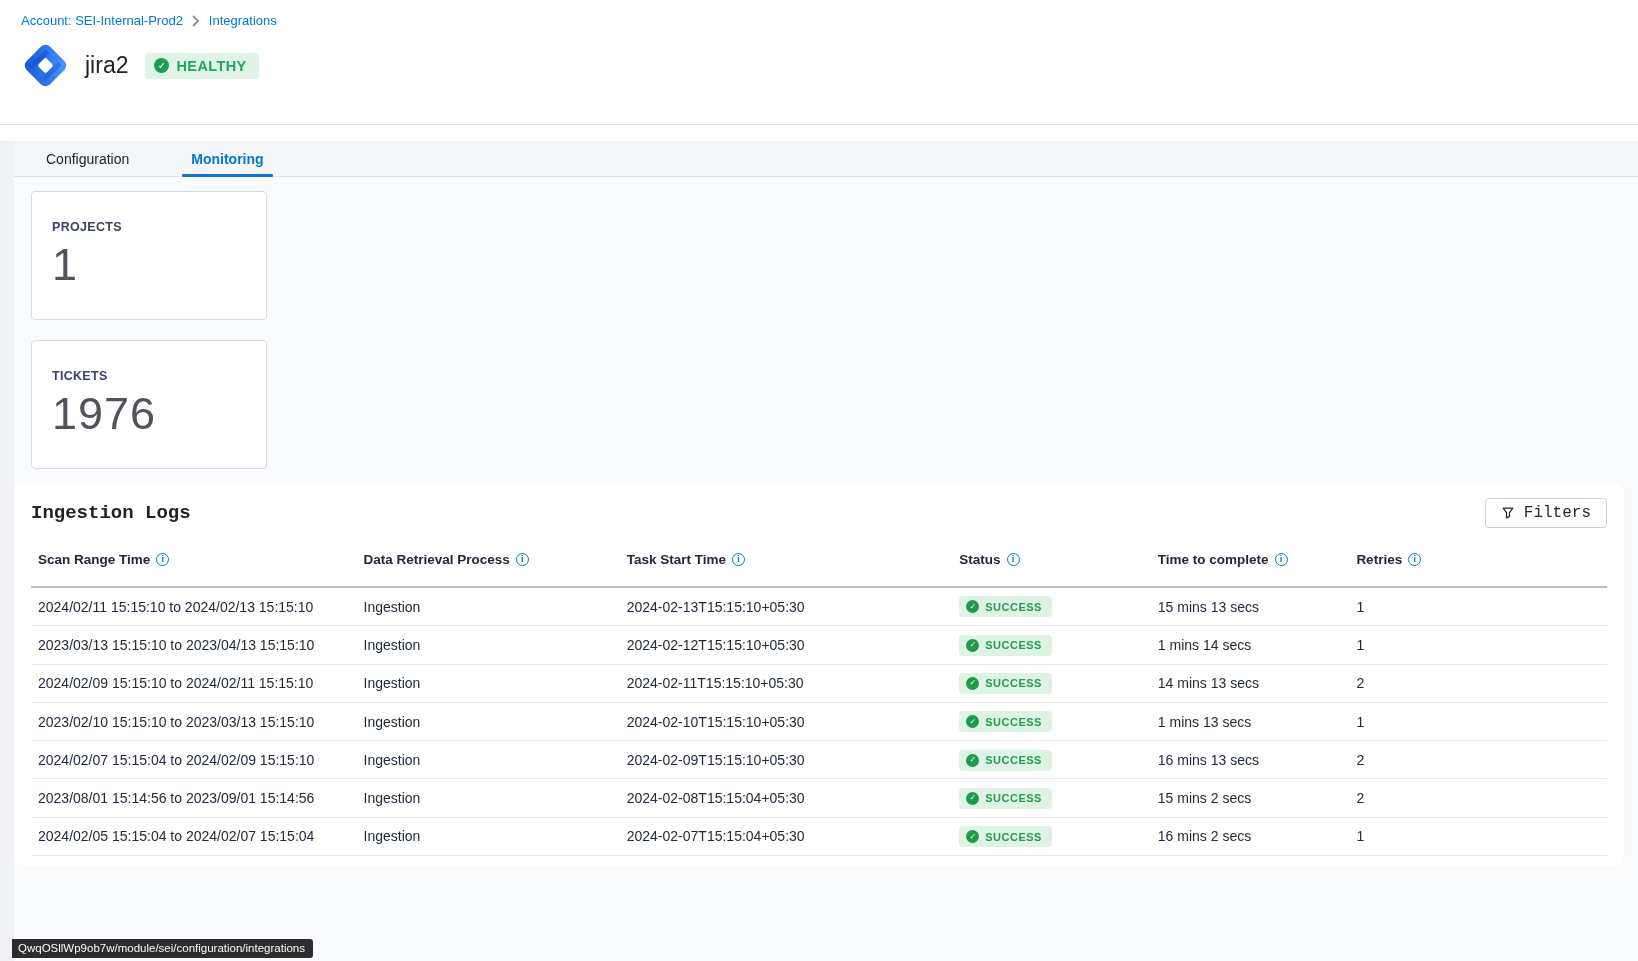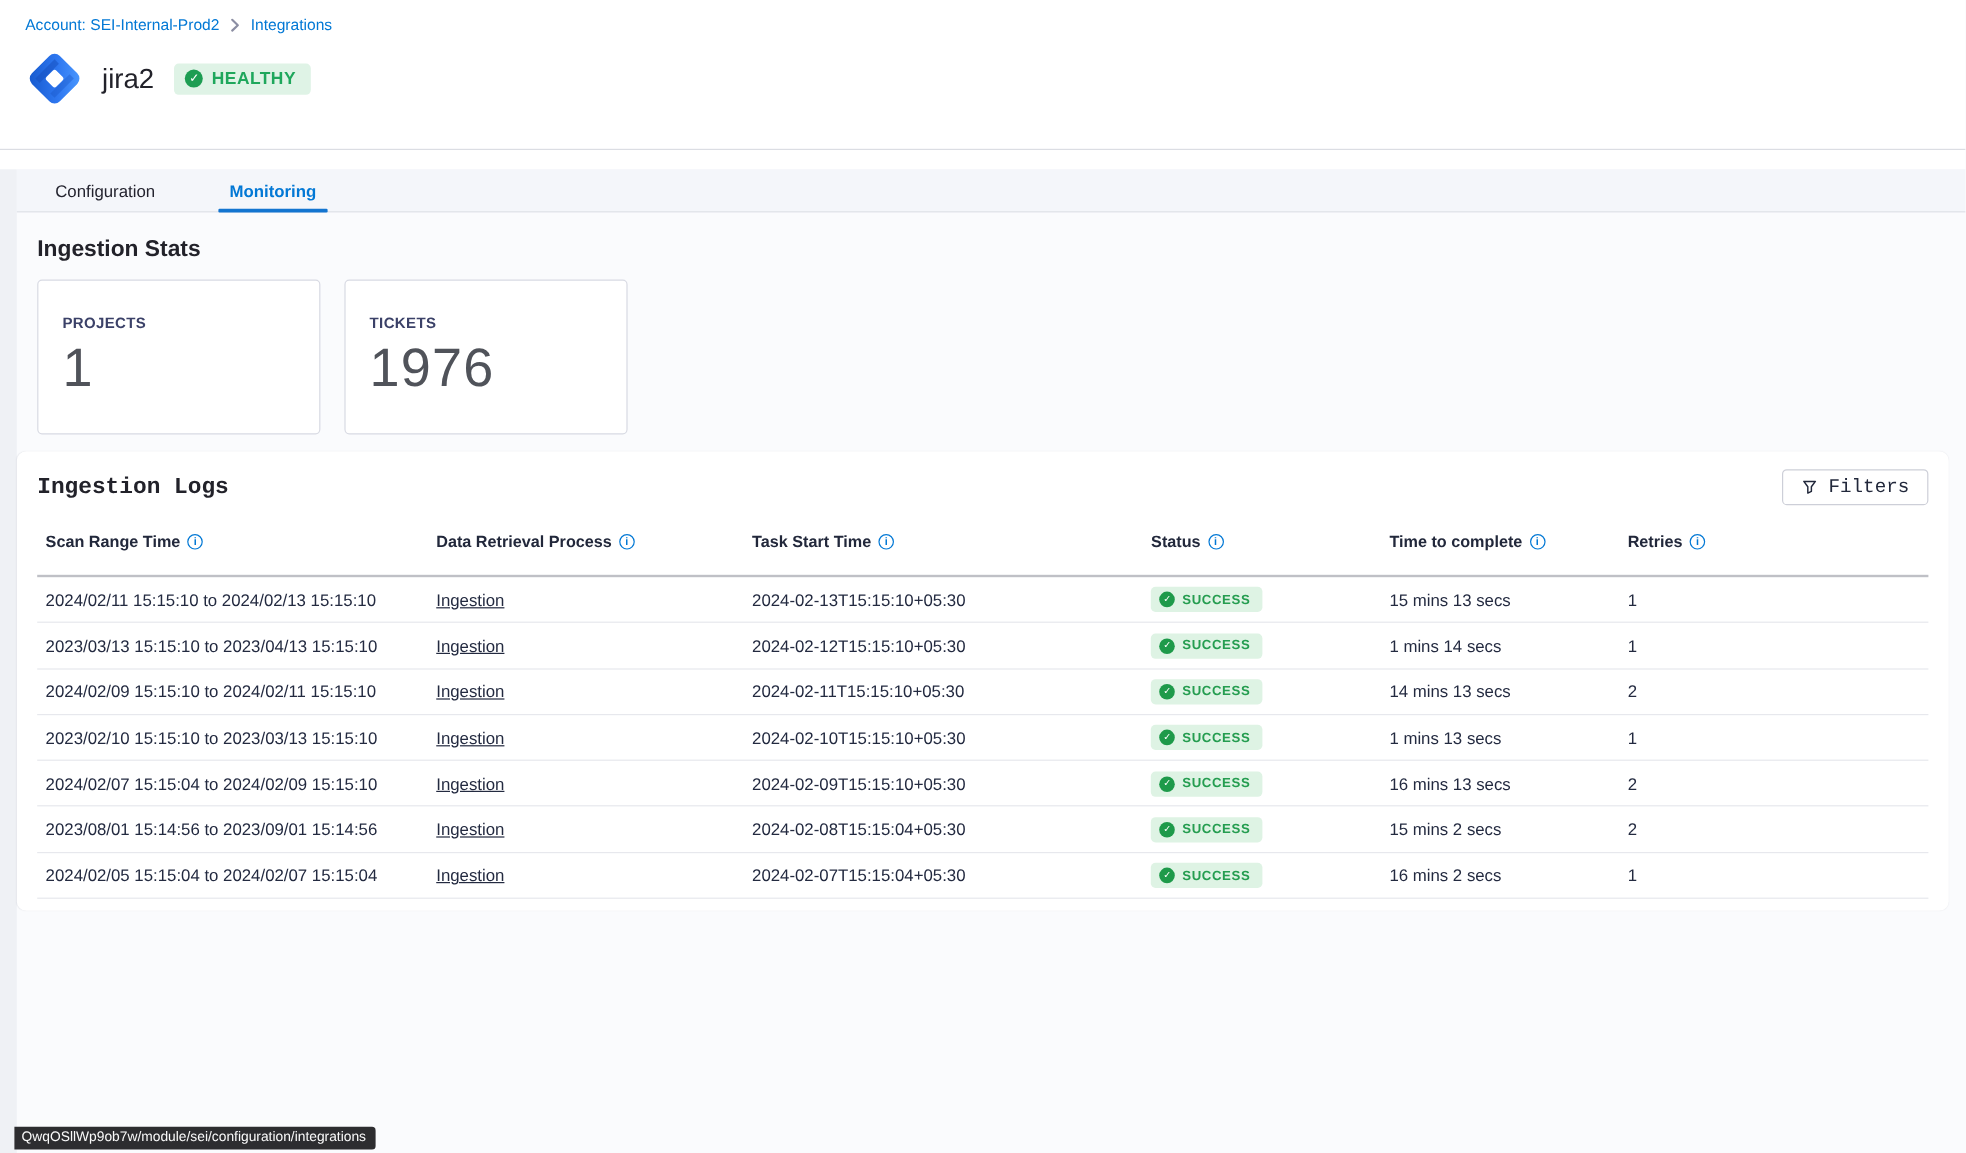--- a/index.html
+++ b/index.html
@@ -57,21 +57,21 @@
   .tab + .tab { margin-left: 58px; }
   .tab.active { color: #0278D5; font-weight: 700; }
   .tab.active::after {
     content: ""; position: absolute; left: -7px; right: -7px; bottom: -1px;
     height: 3px; background: #1375D0; border-radius: 1px;
   }
   
   .content { margin: 0 14px; position: relative; z-index: 1; }
   .section-heading { font-size: 19px; font-weight: 700; color: #22222A; }
   .stats-heading { margin: 20px 0 0 17px; }
-  .cards-row { display: flex; gap: 20px; margin: 14px 0 0 17px; }
+  .cards-row { display: flex; gap: 20px; margin: 14px 0 0 17px; flex-direction: column; }
   .stat-card {
     width: 236px; height: 129px; background: #fff;
     border: 1px solid #D8DAE3; border-radius: 4px;
     padding: 28px 20px 0;
   }
   .stat-label { font-size: 12.5px; font-weight: 600; color: #3B4168; letter-spacing: .3px; }
   .stat-value { margin-top: 8px; font-size: 45px; font-weight: 400; color: #50535A; line-height: 1; letter-spacing: 1px; }
   
   .logs-panel {
     margin-top: 14px; background: #fff; border-radius: 8px;
@@ -84,21 +84,21 @@
     background: #fff; border: 1px solid #CDCFD8; border-radius: 4px;
     font-family: inherit; font-size: 16px; color: #22283B; cursor: pointer;
   }
   .log-table { margin-top: 18px; }
   .t-head {
     display: flex; align-items: flex-start; height: 41px; padding-top: 3px;
     border-bottom: 2px solid #BFC0C6;
   }
   .col { padding-right: 10px; }
   .col-0 { width: 21.1%; padding-left: 7px; }
-  .col-1 { width: 16.7%; text-decoration: underline; }
+  .col-1 { width: 16.7%; }
   .col-2 { width: 21.1%; }
   .col-3 { width: 12.6%; }
   .col-4 { width: 12.6%; }
   .col-5 { width: 15.9%; }
   .th-label {
     display: inline-flex; align-items: center; gap: 6px;
     font-size: 13.5px; font-weight: 700; color: #22283B;
   }
   .info-icon {
     width: 13px; height: 13px; border-radius: 50%;
@@ -167,21 +167,20 @@
 
 <div class="white-gap"></div>
 
 <div class="tab-bar">
   <div class="tab">Configuration</div>
   <div class="tab active">Monitoring</div>
 </div>
 
 <main class="content">
 
-  <h2 class="section-heading stats-heading">Ingestion Stats</h2>
 
   <div class="cards-row">
 
       <div class="stat-card">
         <div class="stat-label">PROJECTS</div>
         <div class="stat-value">1</div>
       </div>
 
       <div class="stat-card">
         <div class="stat-label">TICKETS</div>

